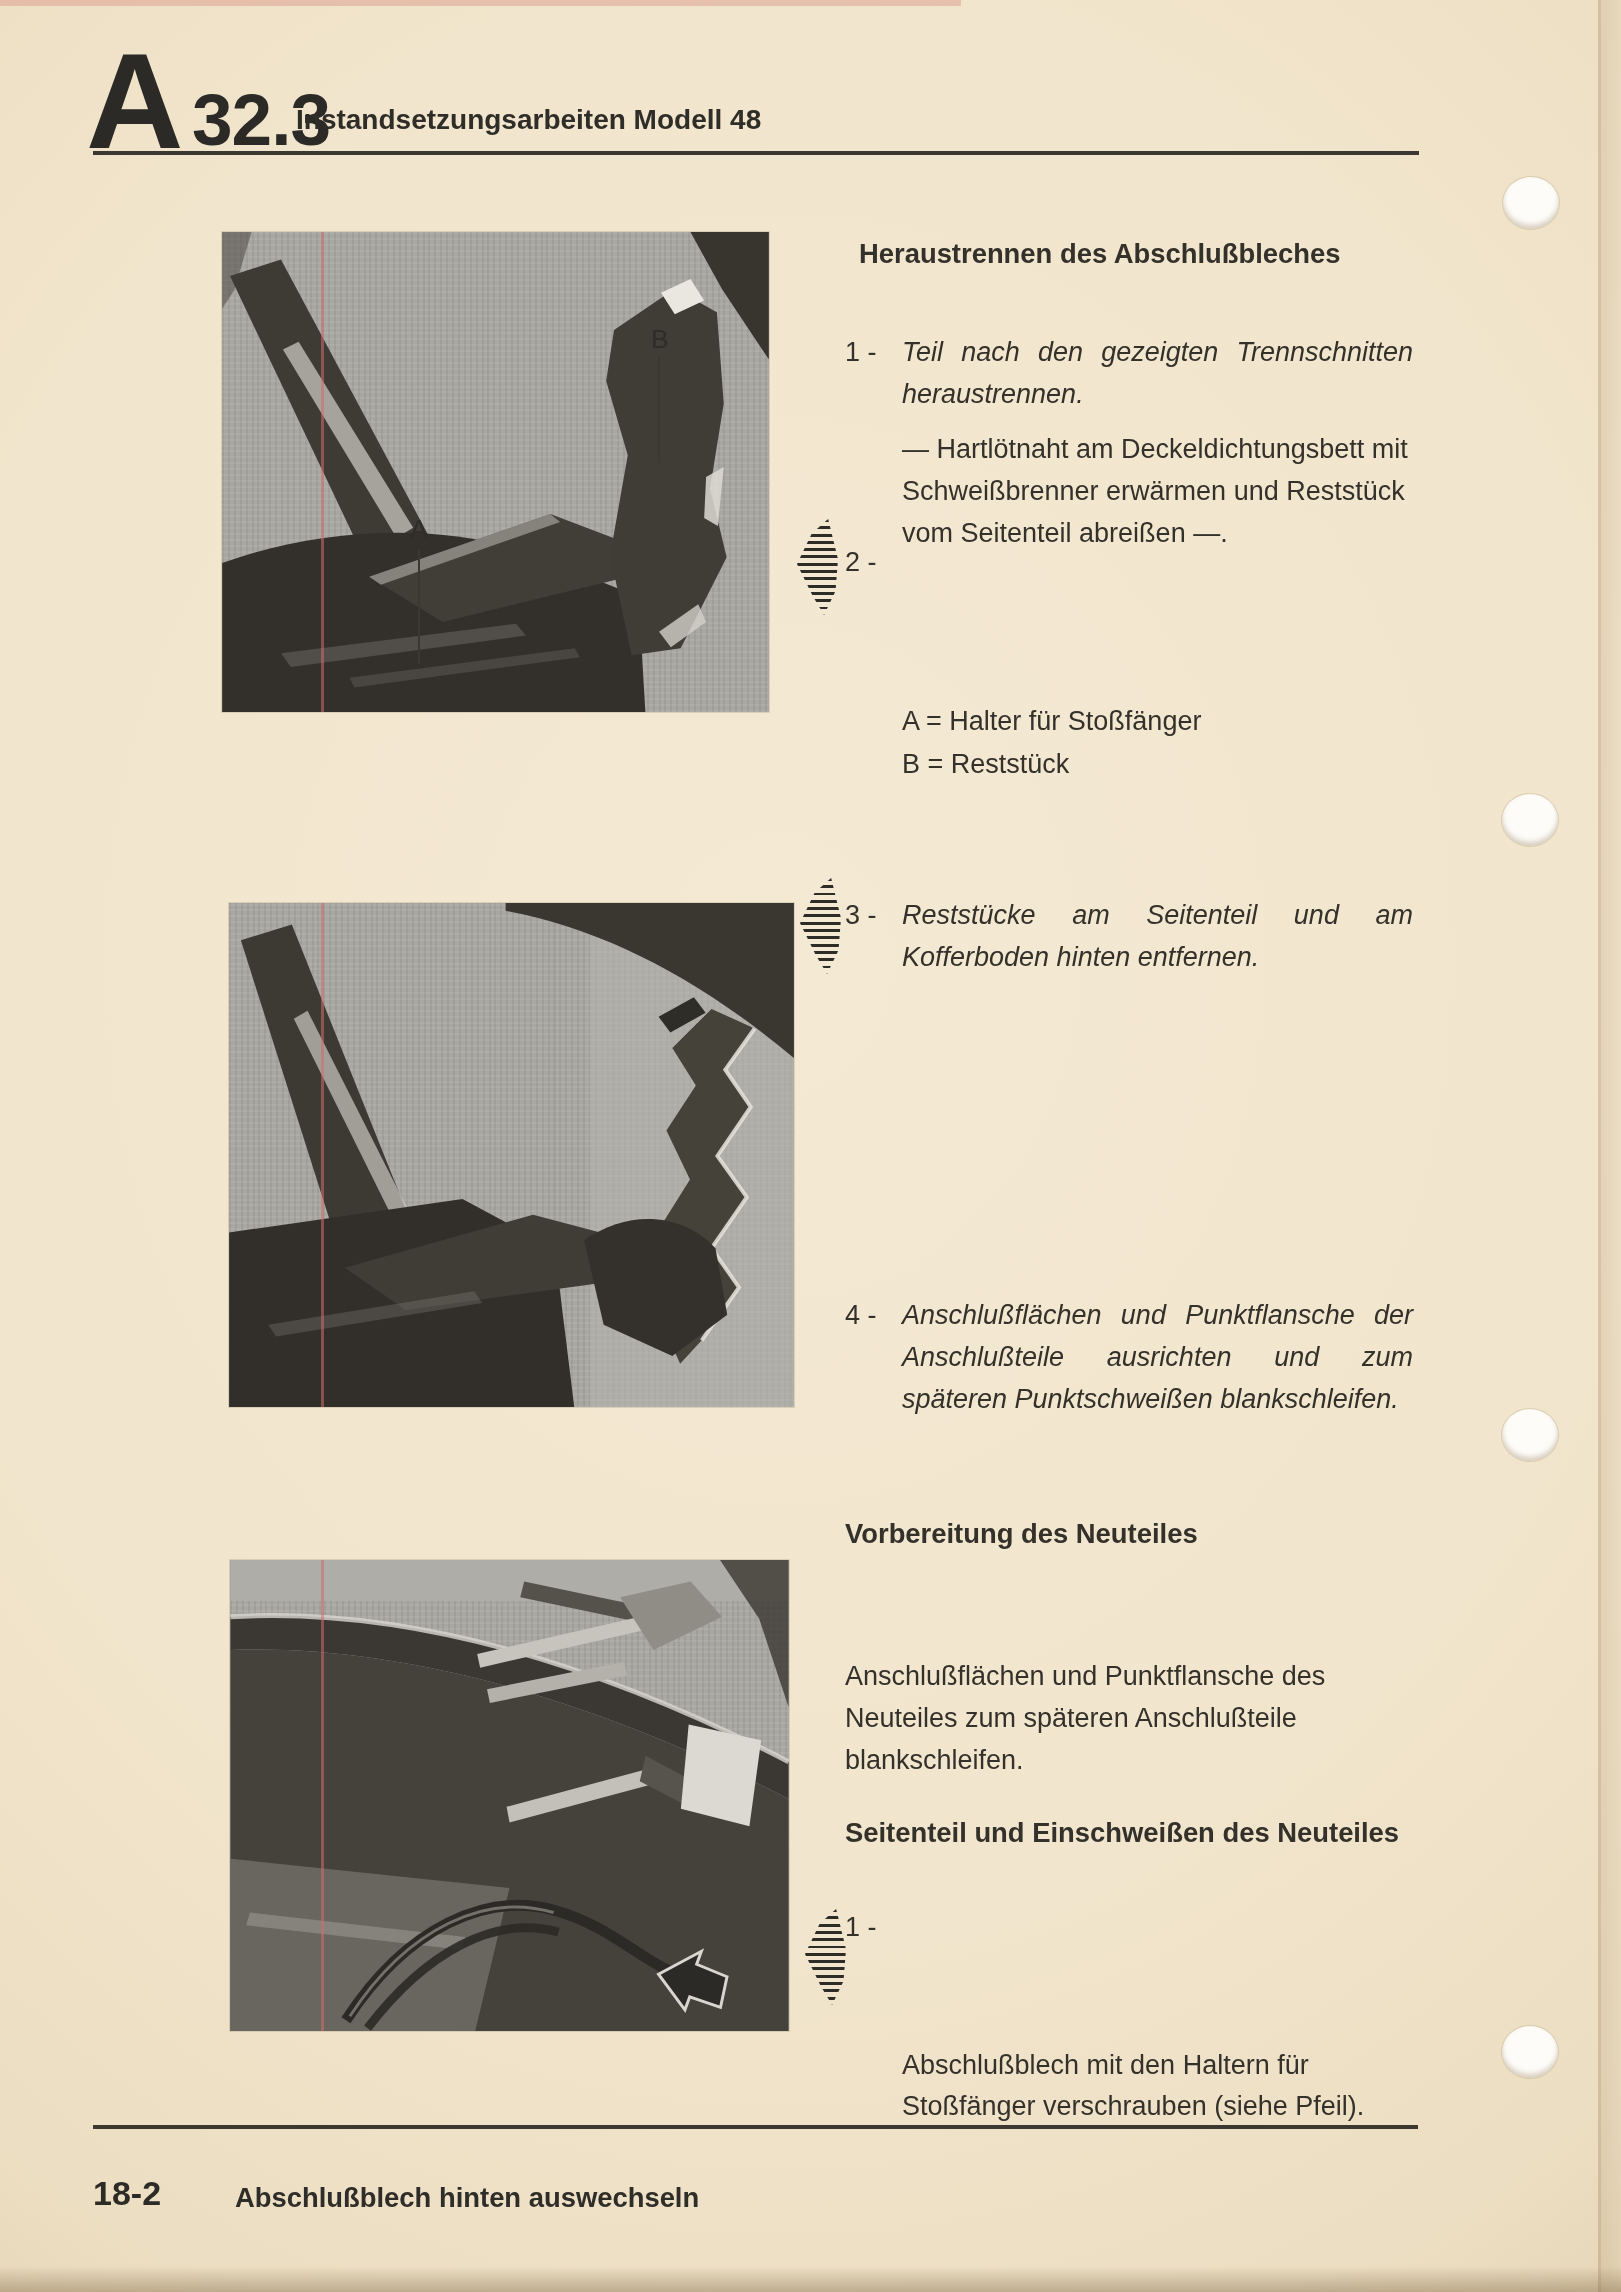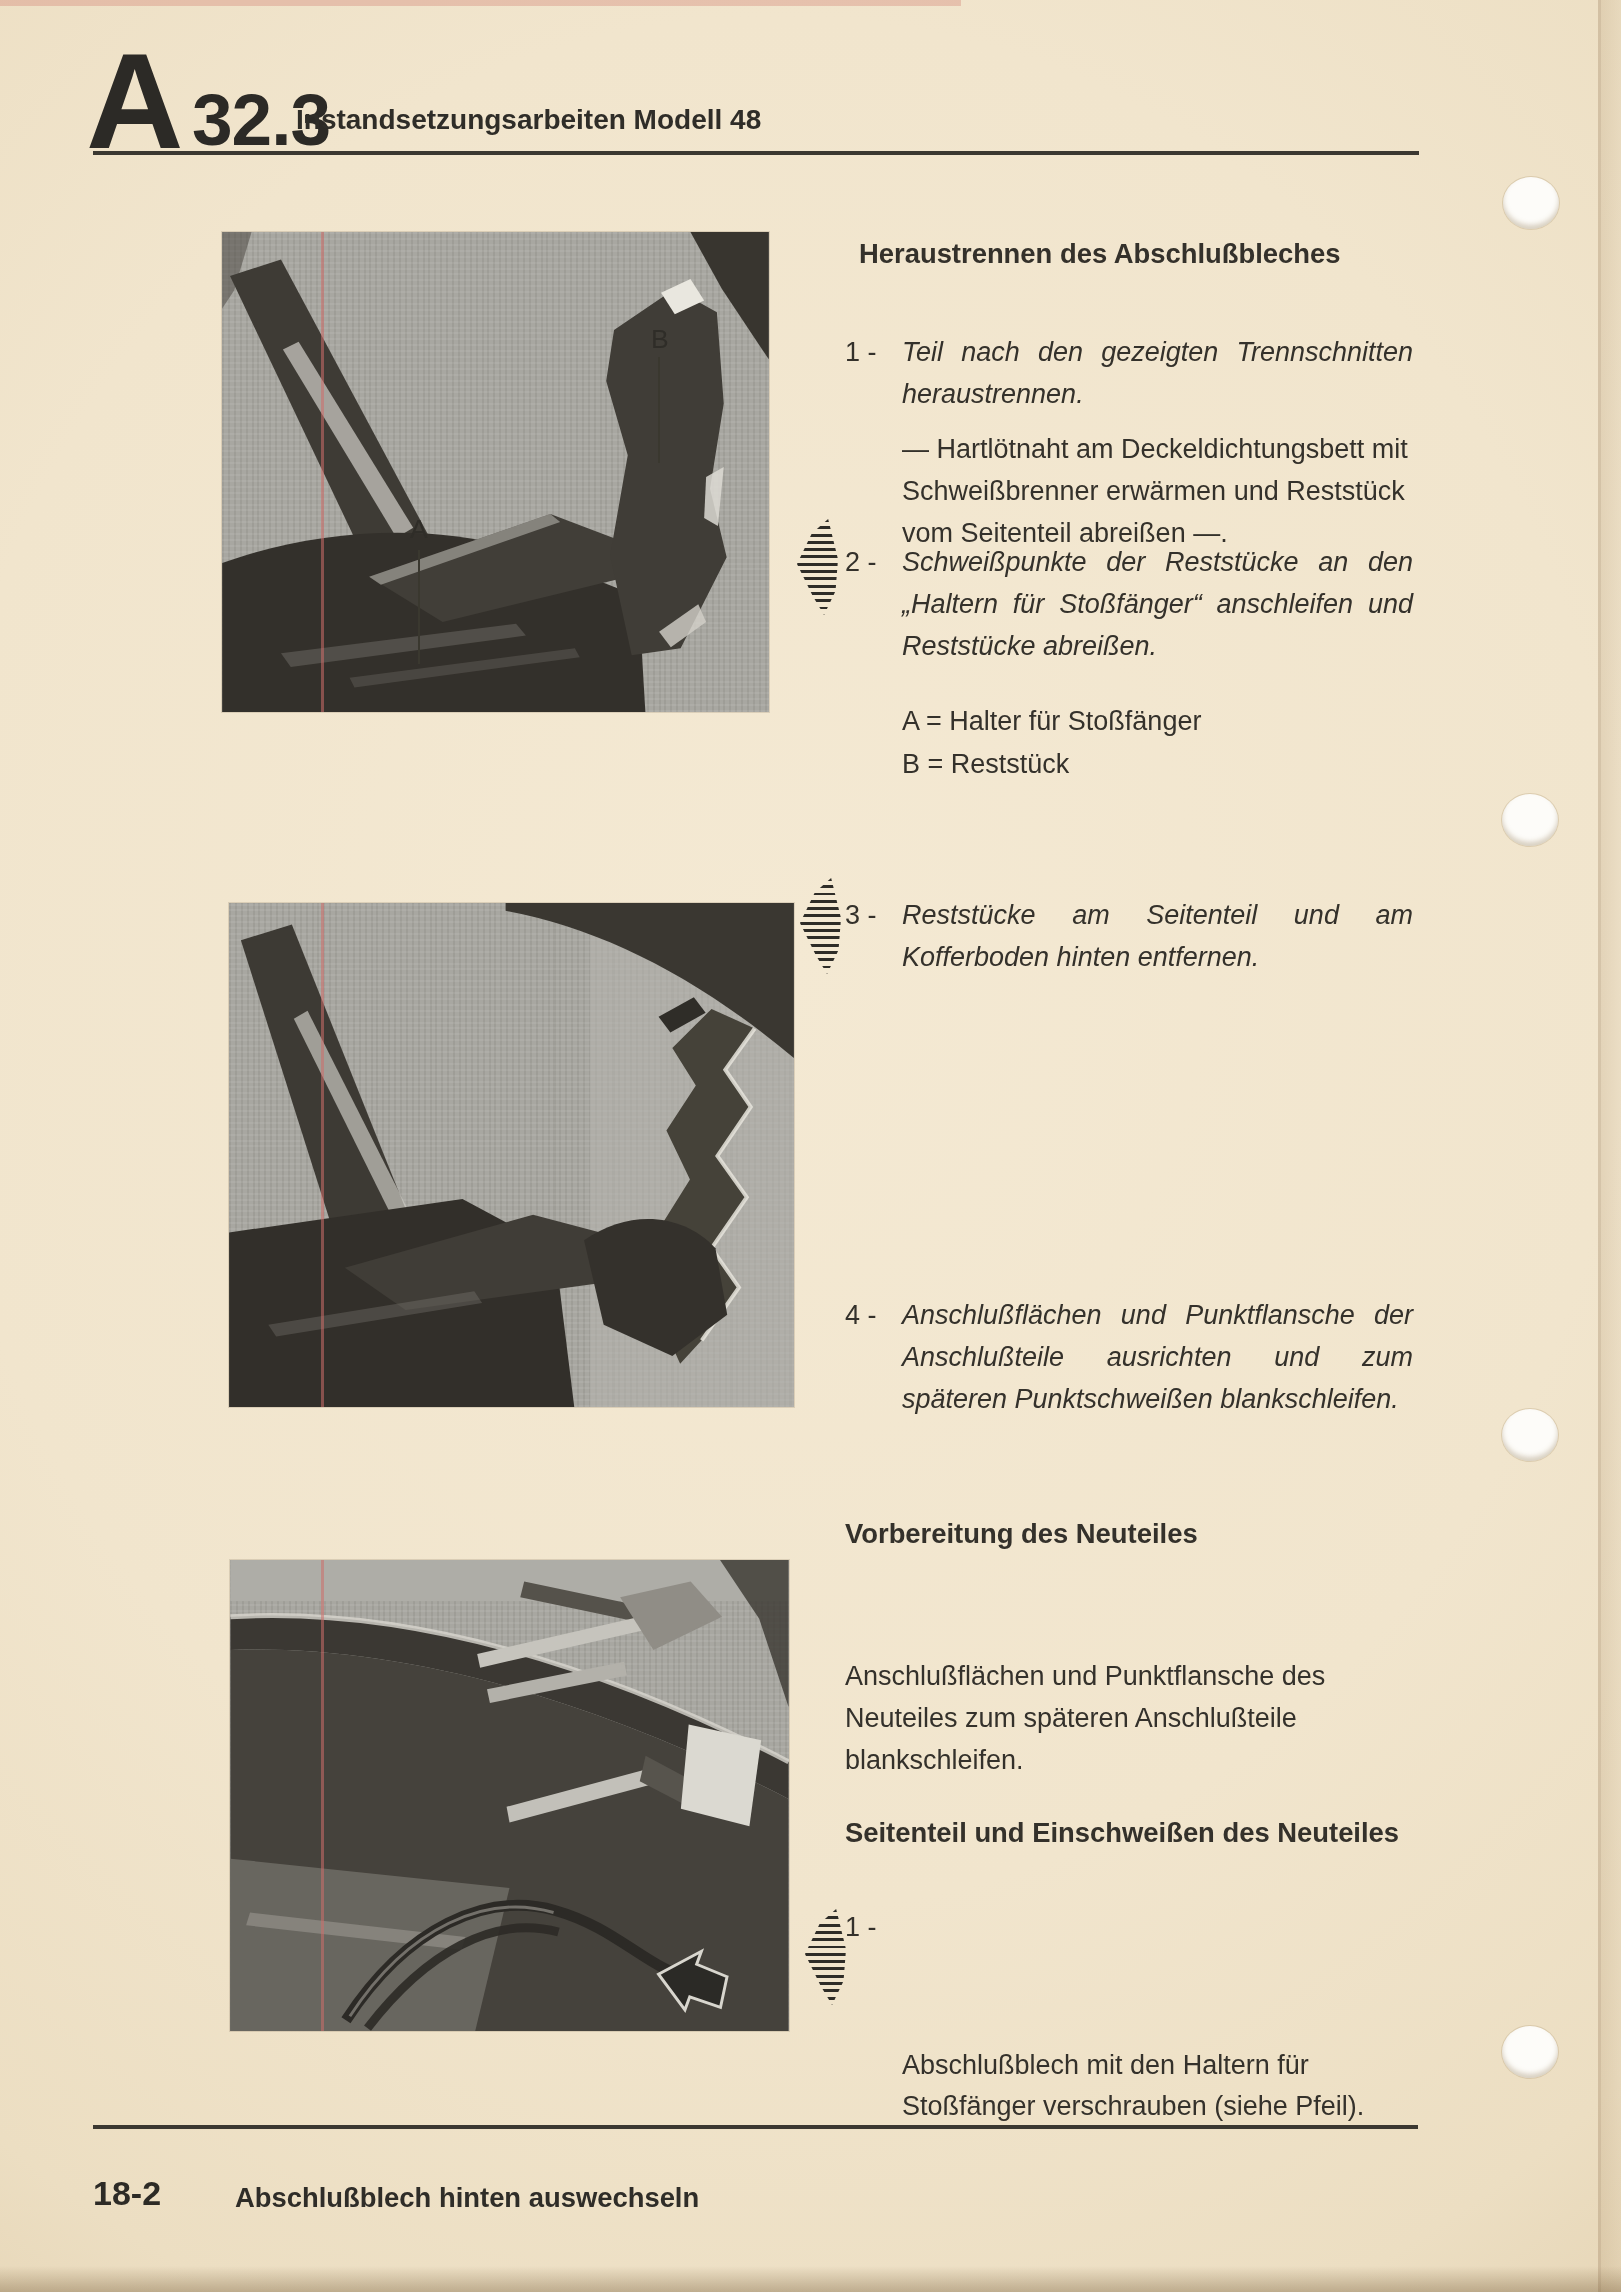--- a/index.html
+++ b/index.html
@@ -178,21 +178,20 @@
   <div class="tx heading h-s1">Heraustrennen des Abschlußbleches</div>
 
   <div class="tx item item1">
     <span class="marker">1 -</span>
     <span class="itxt">Teil nach den gezeigten Trennschnitten heraustrennen.</span>
   </div>
   <div class="tx just sub1">— Hartlötnaht am Deckeldichtungsbett mit Schweißbrenner erwärmen und Reststück vom Seitenteil abreißen —.</div>
 
   <div class="tx item item2">
     <span class="marker">2 -</span>
-    <span class="itxt">Schweißpunkte der Reststücke an den „Haltern für Stoßfänger“ anschleifen und Reststücke abreißen.</span>
   </div>
 
   <div class="tx legend-a">A = Halter für Stoßfänger</div>
   <div class="tx legend-b">B = Reststück</div>
 
   <div class="tx item item3">
     <span class="marker">3 -</span>
     <span class="itxt">Reststücke am Seitenteil und am Kofferboden hinten entfernen.</span>
   </div>
 

